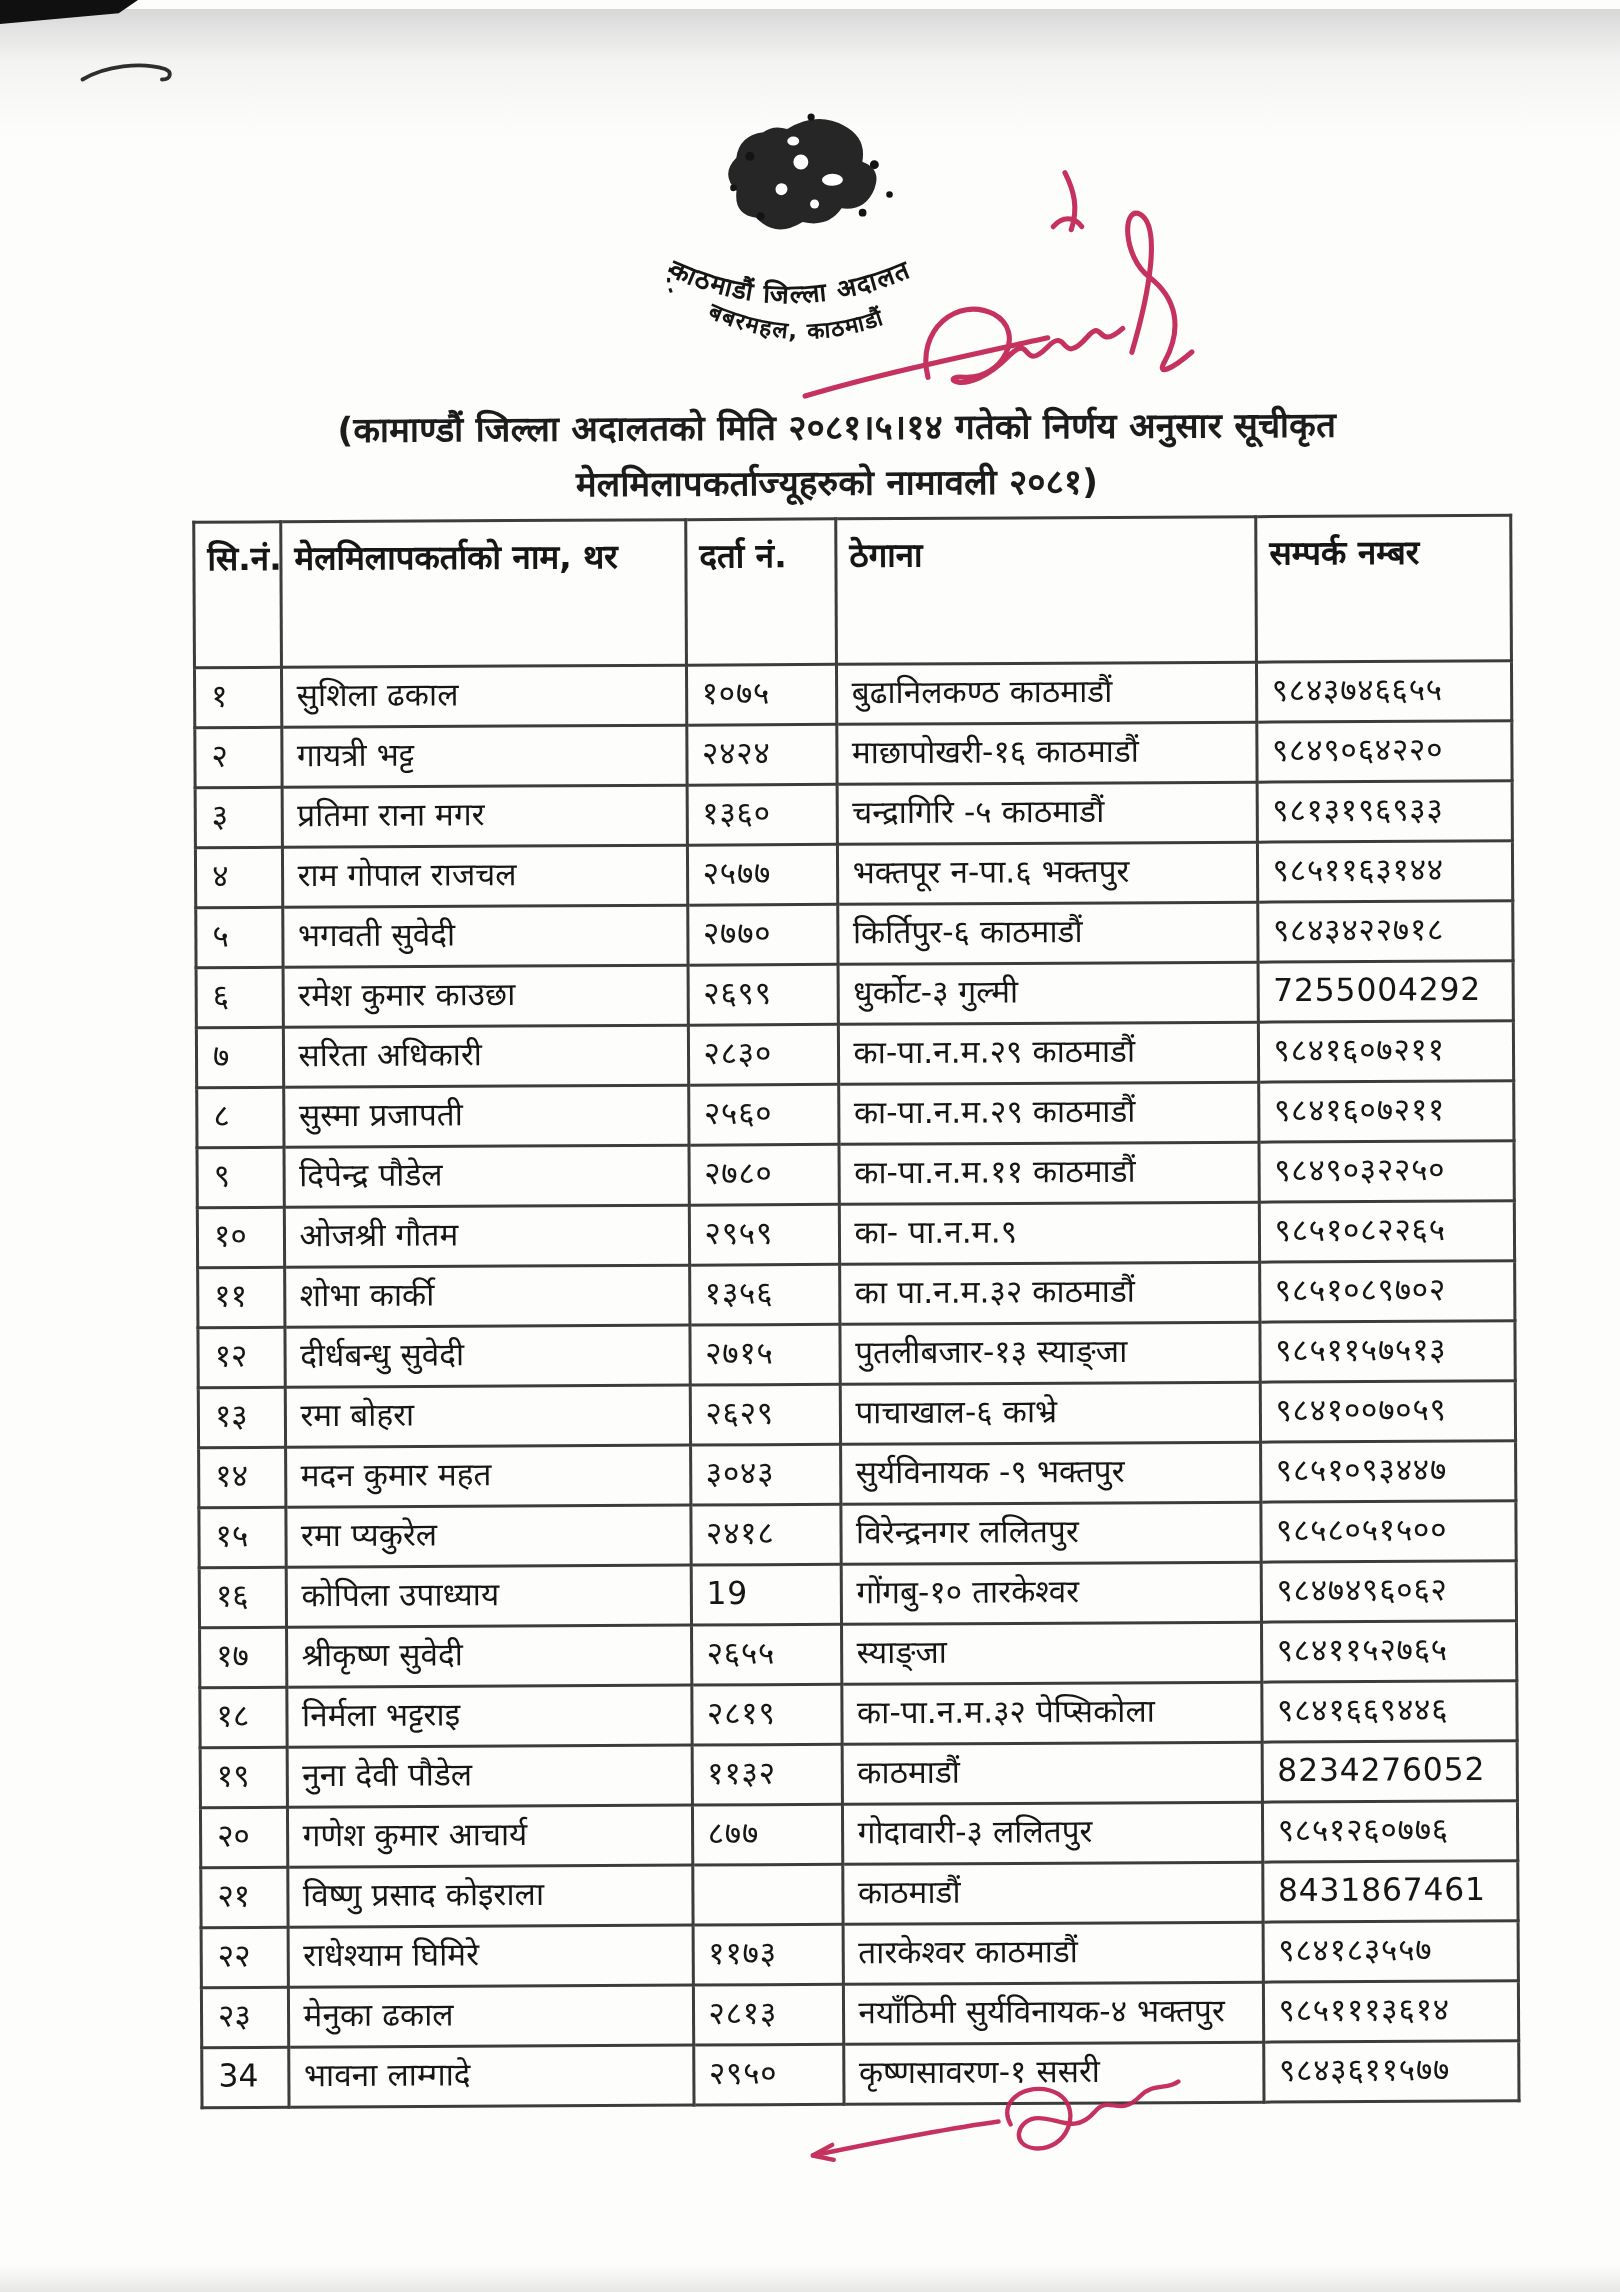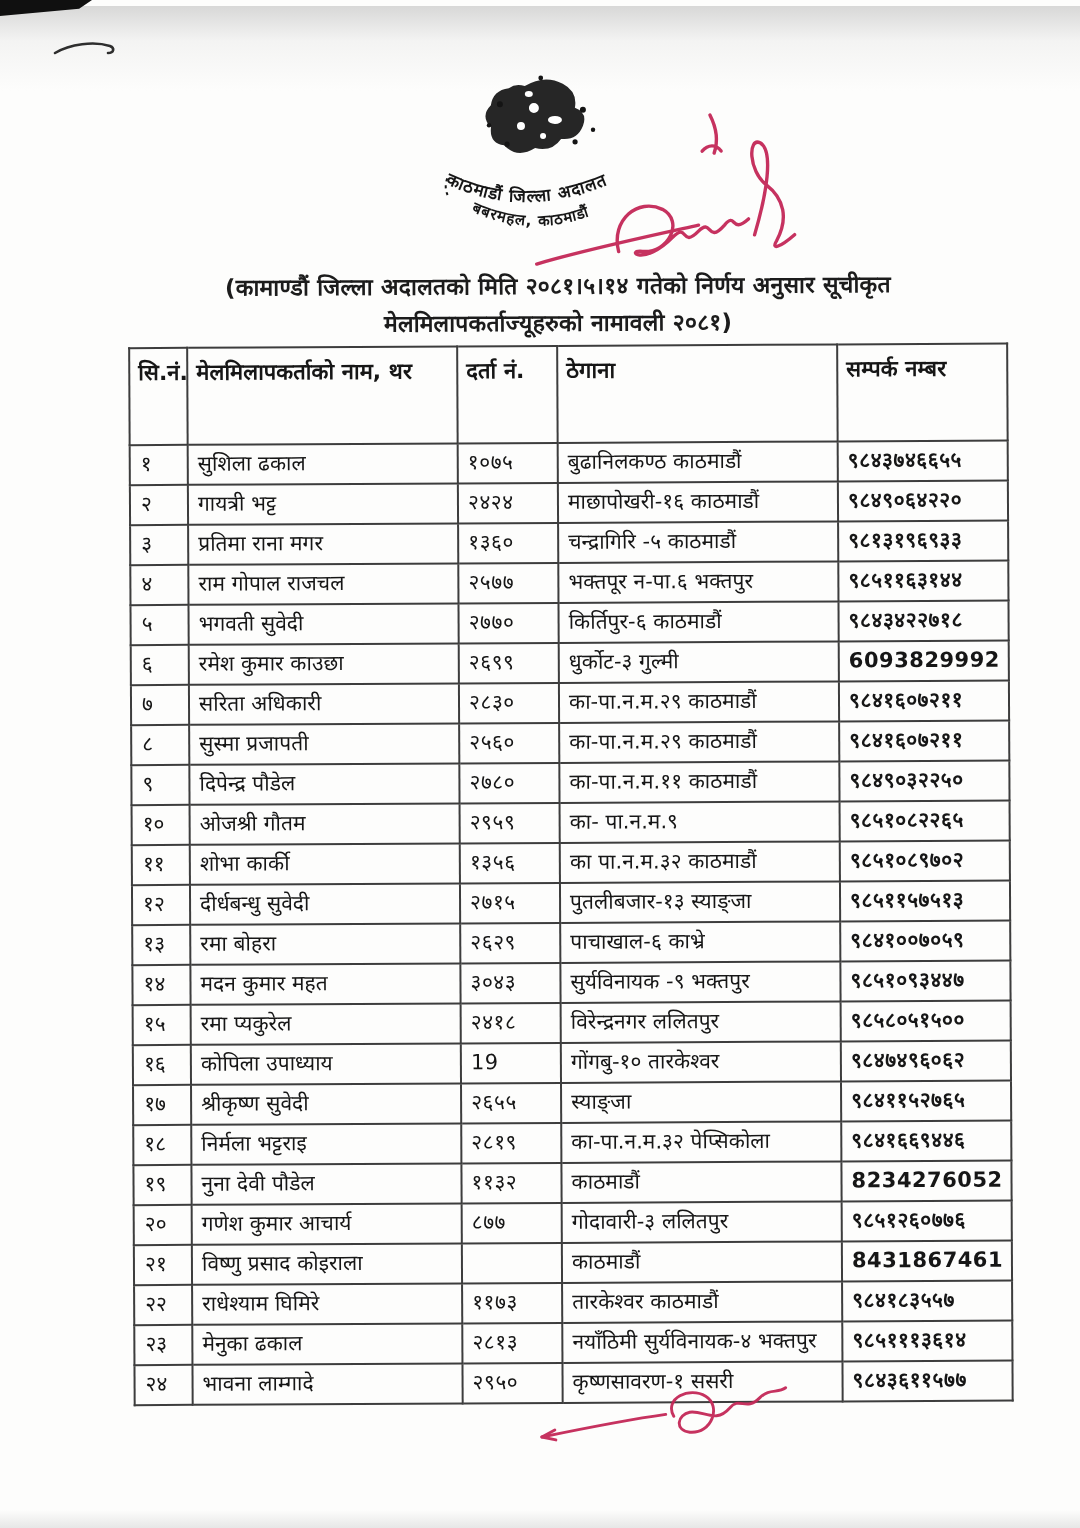--- a/index.html
+++ b/index.html
@@ -48,21 +48,21 @@
     font-size:22px; font-weight:600; text-align:left; vertical-align:top;
     padding:7px 4px 0 8px; height:88px; color:#161616;
   }
   table.roster td {
     font-size:21px; font-weight:500; vertical-align:middle;
     padding:2px 4px 2px 9px; height:34px; line-height:1.22; color:#161616;
     word-wrap:break-word;
   }
   table.roster td.c-sn { padding-left:10px; }
   table.roster td.c-reg { letter-spacing:0.5px; }
-  table.roster td.c-phone { letter-spacing:0.5px;font-weight:bold; }
+  table.roster td.c-phone { letter-spacing:0.5px; }
 </style>
 </head>
 <body>
 
 <div class="page">
 
   <div class="scan-top-shade"></div>
   <div class="scan-bottom-shade"></div>
   <div class="scan-corner"></div>
 
@@ -171,21 +171,21 @@
             <td class="c-name">भगवती सुवेदी</td>
             <td class="c-reg">२७७०</td>
             <td class="c-addr">किर्तिपुर-६ काठमाडौं</td>
             <td class="c-phone">९८४३४२२७१८</td>
           </tr>
           <tr>
             <td class="c-sn">६</td>
             <td class="c-name">रमेश कुमार काउछा</td>
             <td class="c-reg">२६९९</td>
             <td class="c-addr">धुर्कोट-३ गुल्मी</td>
-            <td class="c-phone">6093829992</td>
+            <td class="c-phone">7255004292</td>
           </tr>
           <tr>
             <td class="c-sn">७</td>
             <td class="c-name">सरिता अधिकारी</td>
             <td class="c-reg">२८३०</td>
             <td class="c-addr">का-पा.न.म.२९ काठमाडौं</td>
             <td class="c-phone">९८४१६०७२११</td>
           </tr>
           <tr>
             <td class="c-sn">८</td>
@@ -293,21 +293,21 @@
             <td class="c-phone">९८४१८३५५७</td>
           </tr>
           <tr>
             <td class="c-sn">२३</td>
             <td class="c-name">मेनुका ढकाल</td>
             <td class="c-reg">२८१३</td>
             <td class="c-addr">नयाँठिमी सुर्यविनायक-४ भक्तपुर</td>
             <td class="c-phone">९८५१११३६१४</td>
           </tr>
           <tr>
-            <td class="c-sn">२४</td>
+            <td class="c-sn">34</td>
             <td class="c-name">भावना लाम्गादे</td>
             <td class="c-reg">२९५०</td>
             <td class="c-addr">कृष्णसावरण-१ ससरी</td>
             <td class="c-phone">९८४३६११५७७</td>
           </tr>
         </tbody>
     </table>
 
     <svg class="sig-bottom" width="280" height="80" viewBox="0 0 280 80">
       <g fill="none" stroke="#c32757" stroke-width="2.9" stroke-linecap="round" opacity="0.95">

